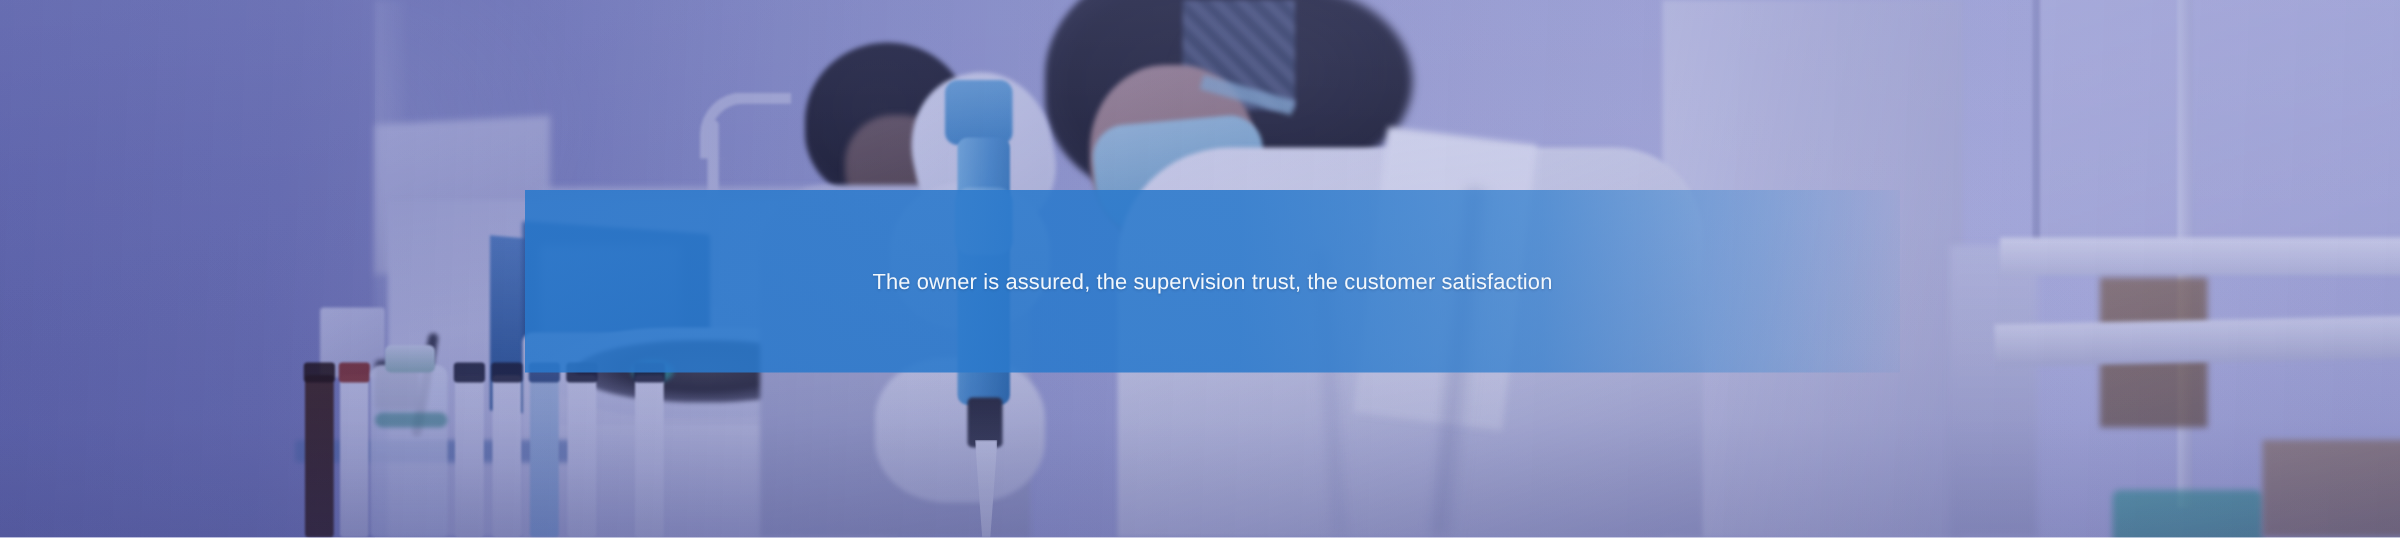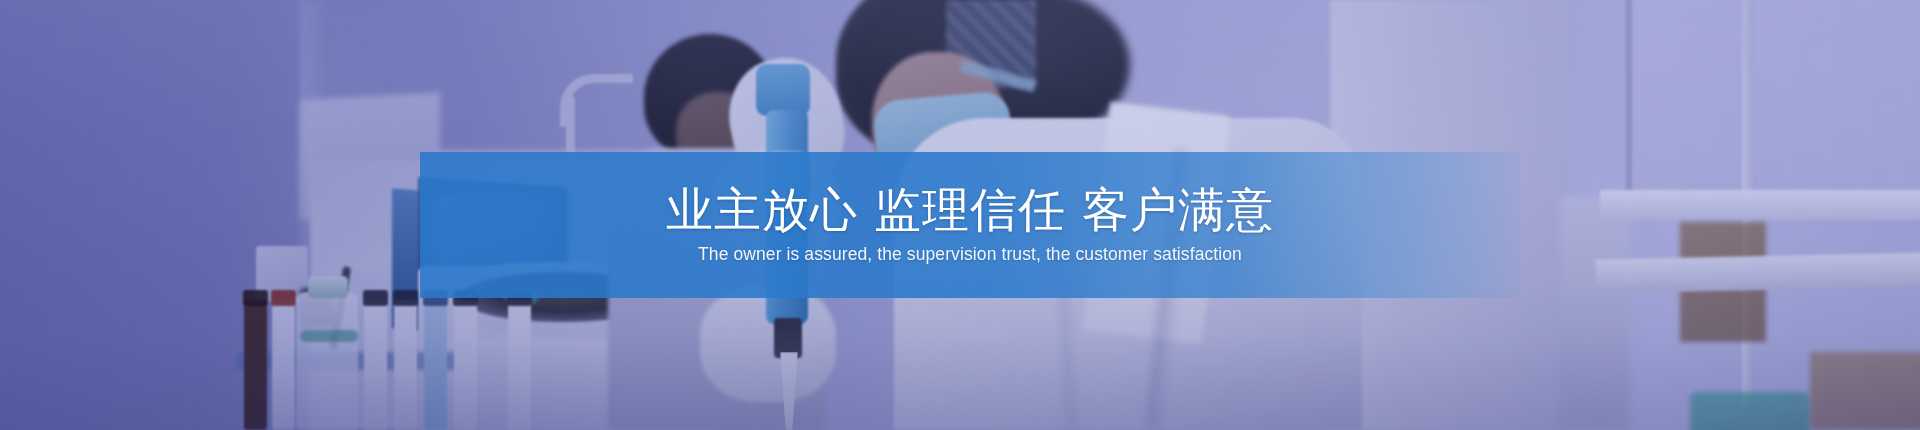--- a/index.html
+++ b/index.html
@@ -531,17 +531,16 @@
     <div class="box-brown2"></div>
 
     <div class="wall-shade"></div>
     <div class="grade"></div>
     <div class="grade2"></div>
   </div>
 
   <div class="bar"></div>
 
   <div class="bar-copy">
-    <div class="headline">业主放心 监理信任  客户满意</div>
     <div class="subline">The owner is assured, the supervision trust, the customer satisfaction</div>
   </div>
 
 </div>
 
 </body></html>

